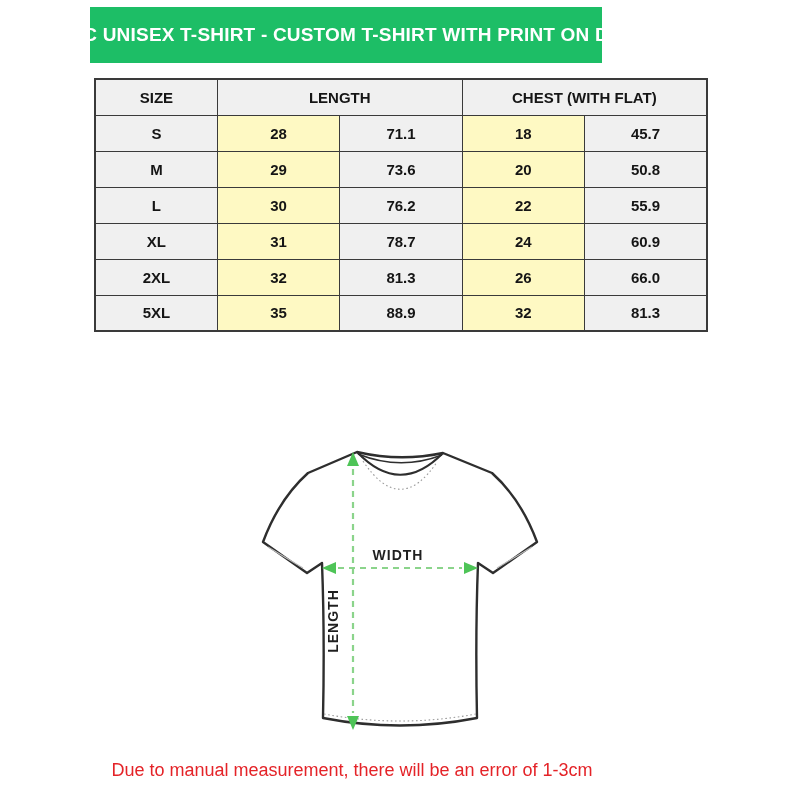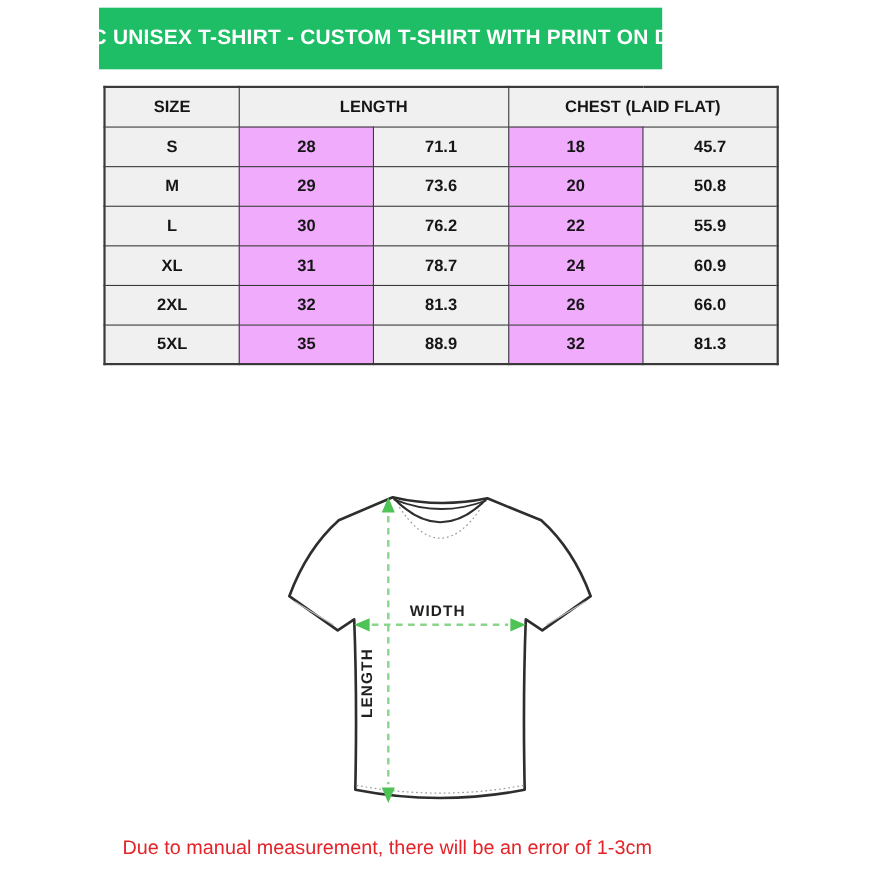--- a/index.html
+++ b/index.html
@@ -30,21 +30,21 @@
   table.size-chart th, table.size-chart td{
     border:1.5px solid var(--table-border,#3a3a3a);
     height:36px;box-sizing:border-box;
     text-align:center;vertical-align:middle;
     font-size:15px;font-weight:bold;color:#151515;
     padding:5px 4px;
   }
   table.size-chart th{background:var(--cell-gray,#f0f0f0);}
   td.c-size{background:var(--cell-gray,#f0f0f0);}
   td.c-gray{background:var(--cell-gray,#f0f0f0);}
-  td.c-white{background:#f0abfc;}
+  td.c-white{background:#fef9c3;}
 
   
   .diagram{position:absolute;left:240px;top:435px;width:320px;height:320px;}
   .shirt-outline{fill:#ffffff;stroke:var(--outline-dark,#2e2e2e);stroke-width:2.4;stroke-linejoin:round;}
   .collar-line{fill:none;stroke:var(--outline-dark,#2e2e2e);stroke-width:2;}
   .collar-line.thin{stroke-width:1.7;}
   .stitch{fill:none;stroke:#9a9a9a;stroke-width:1.1;stroke-dasharray:1.6 2.6;}
   .sleeve-stitch{fill:none;stroke:#bcbcbc;stroke-width:1.1;}
   .arrow-dash{fill:none;stroke:var(--arrow-green,#8bd48b);stroke-width:2.2;stroke-dasharray:6 5;}
   .arrow-head{fill:var(--arrow-head-green,#4ec457);}
@@ -67,21 +67,21 @@
   <div class="banner">
     <span class="banner-title">CLASSIC UNISEX T-SHIRT - CUSTOM T-SHIRT WITH PRINT ON DEMAND</span>
   </div>
 
   <div class="table-wrap">
     <table class="size-chart">
       <thead>
         <tr>
           <th>SIZE</th>
           <th colspan="2">LENGTH</th>
-          <th colspan="2">CHEST (LAID FLAT)</th>
+          <th colspan="2">CHEST (WITH FLAT)</th>
         </tr>
       </thead>
       <tbody>
           <tr>
             <td class="c-size">S</td>
             <td class="c-white">28</td>
             <td class="c-gray">71.1</td>
             <td class="c-white">18</td>
             <td class="c-gray">45.7</td>
           </tr>

